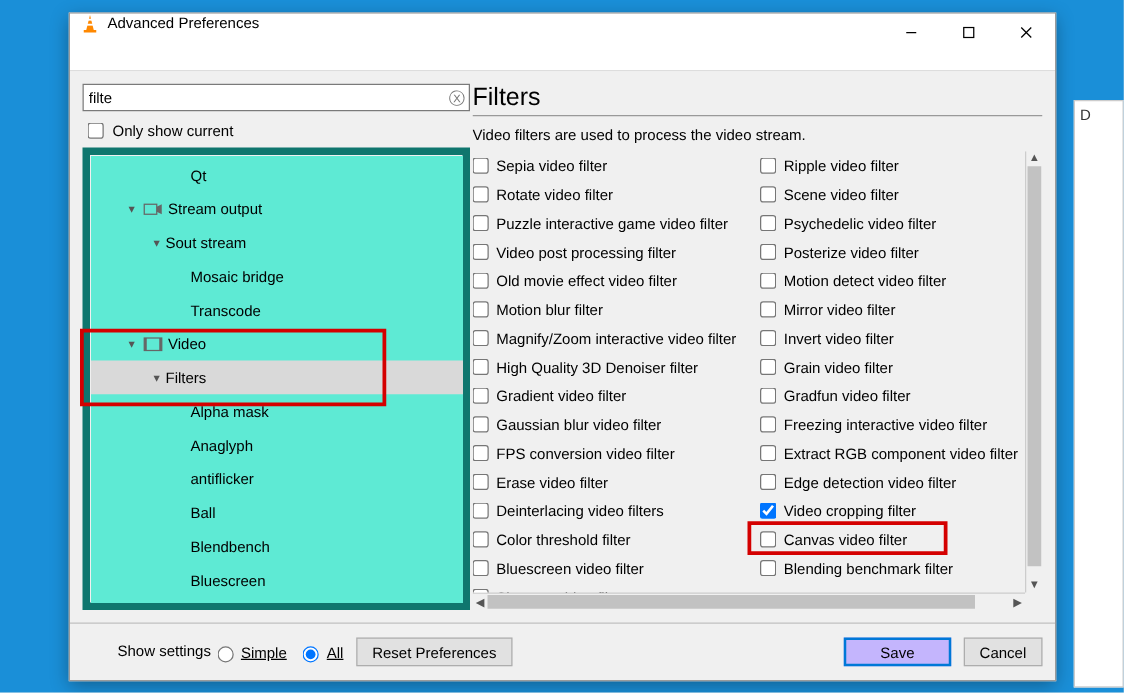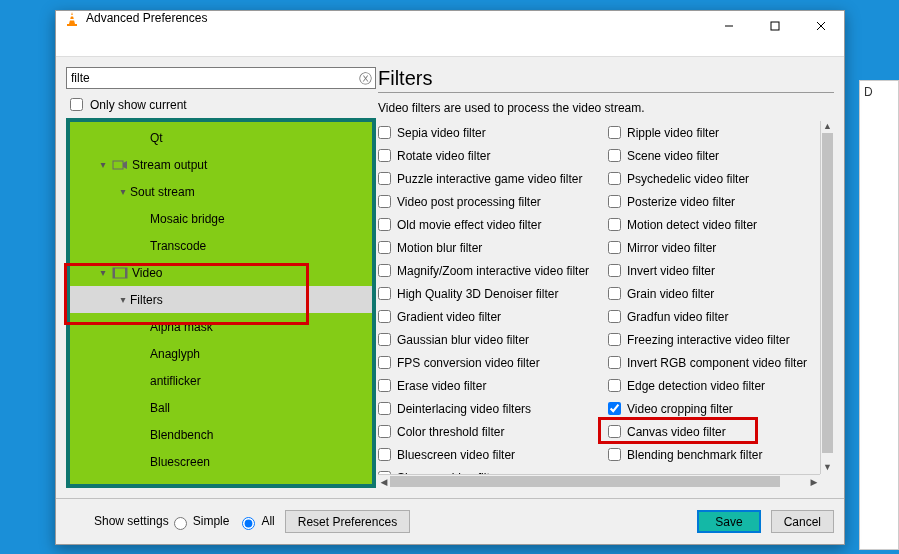--- a/index.html
+++ b/index.html
@@ -22,21 +22,21 @@
   .left { width: 310px; display: flex; flex-direction: column; }
   .search-wrap { position: relative; margin-bottom: 6px; }
   .search {
     width: 100%; height: 22px; border: 1px solid #7a7a7a; padding: 2px 20px 2px 4px;
     background: #fff; outline: none;
   }
   .clear-x { position: absolute; right: 4px; top: 3px; color: #777; font-size: 13px; cursor: pointer; }
   .only-row { display: flex; align-items: center; gap: 4px; margin-bottom: 4px; }
   .only-row input { width: 13px; height: 13px; }
   .tree {
-    flex: 1; border: 4px solid #0f766e; background: #84cc16; overflow-y: auto; overflow-x: hidden;
+    flex: 1; border: 6px solid #0f766e; background: #5eead4; overflow-y: auto; overflow-x: hidden;
     padding: 2px 0;
   }
   .tree-item {
     display: flex; align-items: center; height: 27px; padding-left: 6px; cursor: default;
     white-space: nowrap;
   }
   .tree-item.selected { background: #d9d9d9; }
   .chev { width: 14px; text-align: center; color: #555; font-size: 10px; }
   .ticon { width: 16px; height: 16px; margin: 0 4px 0 2px; }
   .ind1 { padding-left: 26px; } .ind2 { padding-left: 46px; } .ind3 { padding-left: 66px; }
@@ -59,26 +59,26 @@
   .vscroll .arr { position: absolute; left: 0; right: 0; height: 12px; text-align: center; font-size: 9px; color: #555; }
   .hscroll { position: absolute; left: 0; right: 14px; bottom: 0; height: 14px; background: #f0f0f0; border-top: 1px solid #ccc; }
   .hscroll .thumb { position: absolute; top: 1px; bottom: 1px; left: 12px; right: 40px; background: #c2c2c2; }
   .hscroll .arr { position: absolute; top: 0; bottom: 0; width: 12px; text-align: center; font-size: 9px; color: #555; line-height: 14px; }
   .footer {
     height: 46px; border-top: 1px solid #c0c0c0; display: flex; align-items: center;
     padding: 4px 10px; gap: 10px;
   }
   .show-settings { display: flex; flex-direction: row; font-size: 11px; margin-left: 28px; }
   .radios { display: flex; gap: 8px; align-items: center; }
-  .radios label { display: flex; align-items: flex-start; gap: 3px; }
+  .radios label { display: flex; align-items: center; gap: 3px; text-decoration: underline; }
   .btn {
     height: 23px; padding: 0 12px; background: #e1e1e1; border: 1px solid #adadad;
     cursor: pointer;
   }
-  .btn.primary { border: 2px solid #0078d7; background: #14b8a6; padding: 0 16px; margin-left: 47px; }
+  .btn.primary { border: 2px solid #0078d7; background: #c4b5fd; padding: 0 27px; margin-left: 47px; }
   .spacer { flex: 1; }
   .hl-crop { position: absolute; border: 3px solid #d40000; pointer-events: none; }
 </style>
 </head>
 <body>
 
 <div class="bg-white">D</div>
 
 <div class="window">
 
@@ -295,21 +295,21 @@
             <label class="chk">
               <input type="checkbox" style="">
               <span>Gradfun video filter</span>
             </label>
             <label class="chk">
               <input type="checkbox" style="">
               <span>Freezing interactive video filter</span>
             </label>
             <label class="chk">
               <input type="checkbox" style="">
-              <span>Invert RGB component video filter</span>
+              <span>Extract RGB component video filter</span>
             </label>
             <label class="chk">
               <input type="checkbox" style="">
               <span>Edge detection video filter</span>
             </label>
             <label class="chk">
               <input type="checkbox" checked="" style="">
               <span>Video cropping filter</span>
             </label>
             <label class="chk">

